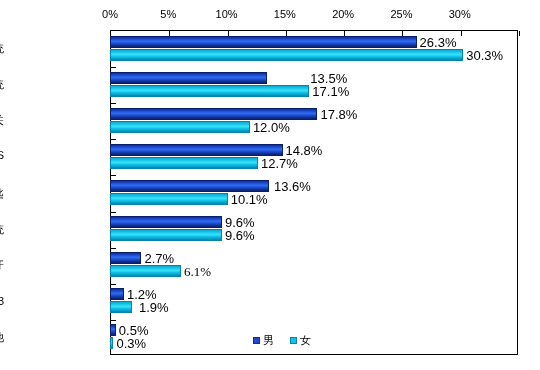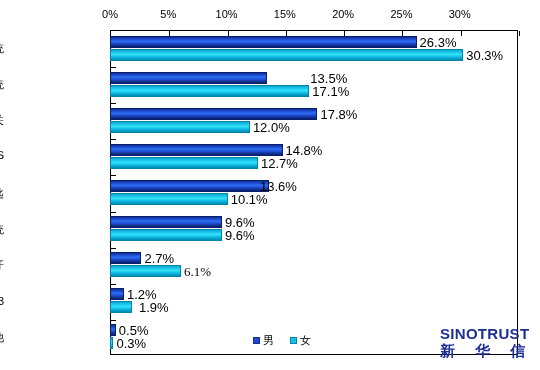--- a/index.html
+++ b/index.html
@@ -232,21 +232,21 @@
       <div class="bar-value" style="left: 312.337px; top: 85.6667px;">17.1%</div>
       <div class="bar bar-male" style="left: 110px; top: 107.778px; width: 207.497px;"></div>
       <div class="bar-value" style="left: 320.497px; top: 108.778px;">17.8%</div>
       <div class="bar bar-female" style="left: 110px; top: 120.778px; width: 139.886px;"></div>
       <div class="bar-value" style="left: 252.886px; top: 121.778px;">12.0%</div>
       <div class="bar bar-male" style="left: 110px; top: 143.889px; width: 172.526px;"></div>
       <div class="bar-value" style="left: 285.526px; top: 144.889px;">14.8%</div>
       <div class="bar bar-female" style="left: 110px; top: 156.889px; width: 148.046px;"></div>
       <div class="bar-value" style="left: 261.046px; top: 157.889px;">12.7%</div>
       <div class="bar bar-male" style="left: 110px; top: 180px; width: 158.537px;"></div>
-      <div class="bar-value" style="left: 260px; top: 181px;">13.6%</div>
+      <div class="bar-value" style="left: 274px; top: 181px;">13.6%</div>
       <div class="bar bar-female" style="left: 110px; top: 193px; width: 117.737px;"></div>
       <div class="bar-value" style="left: 230.737px; top: 194px;">10.1%</div>
       <div class="bar bar-male" style="left: 110px; top: 216.111px; width: 111.909px;"></div>
       <div class="bar-value" style="left: 224.909px; top: 217.111px;">9.6%</div>
       <div class="bar bar-female" style="left: 110px; top: 229.111px; width: 111.909px;"></div>
       <div class="bar-value" style="left: 224.909px; top: 230.111px;">9.6%</div>
       <div class="bar bar-male" style="left: 110px; top: 252.222px; width: 31.4743px;"></div>
       <div class="bar-value" style="left: 144.474px; top: 253.222px;">2.7%</div>
       <div class="bar bar-female" style="left: 110px; top: 265.222px; width: 71.1086px;"></div>
       <div class="bar-value" style="left: 184.109px; top: 266.222px; font-family: Liberation Serif, serif;">6.1%</div>
@@ -264,18 +264,14 @@
       <div class="legend-item">
         <span class="legend-swatch male"></span>
         <span class="legend-text">男</span>
       </div>
       <div class="legend-item">
         <span class="legend-swatch female"></span>
         <span class="legend-text">女</span>
       </div>
     </div>
 
-  <div class="logo">
-    <div class="logo-en">SINOTRUST</div>
-    <div class="logo-cn">新 华 信</div>
-  </div>
 
 </div>
 
 </body></html>

